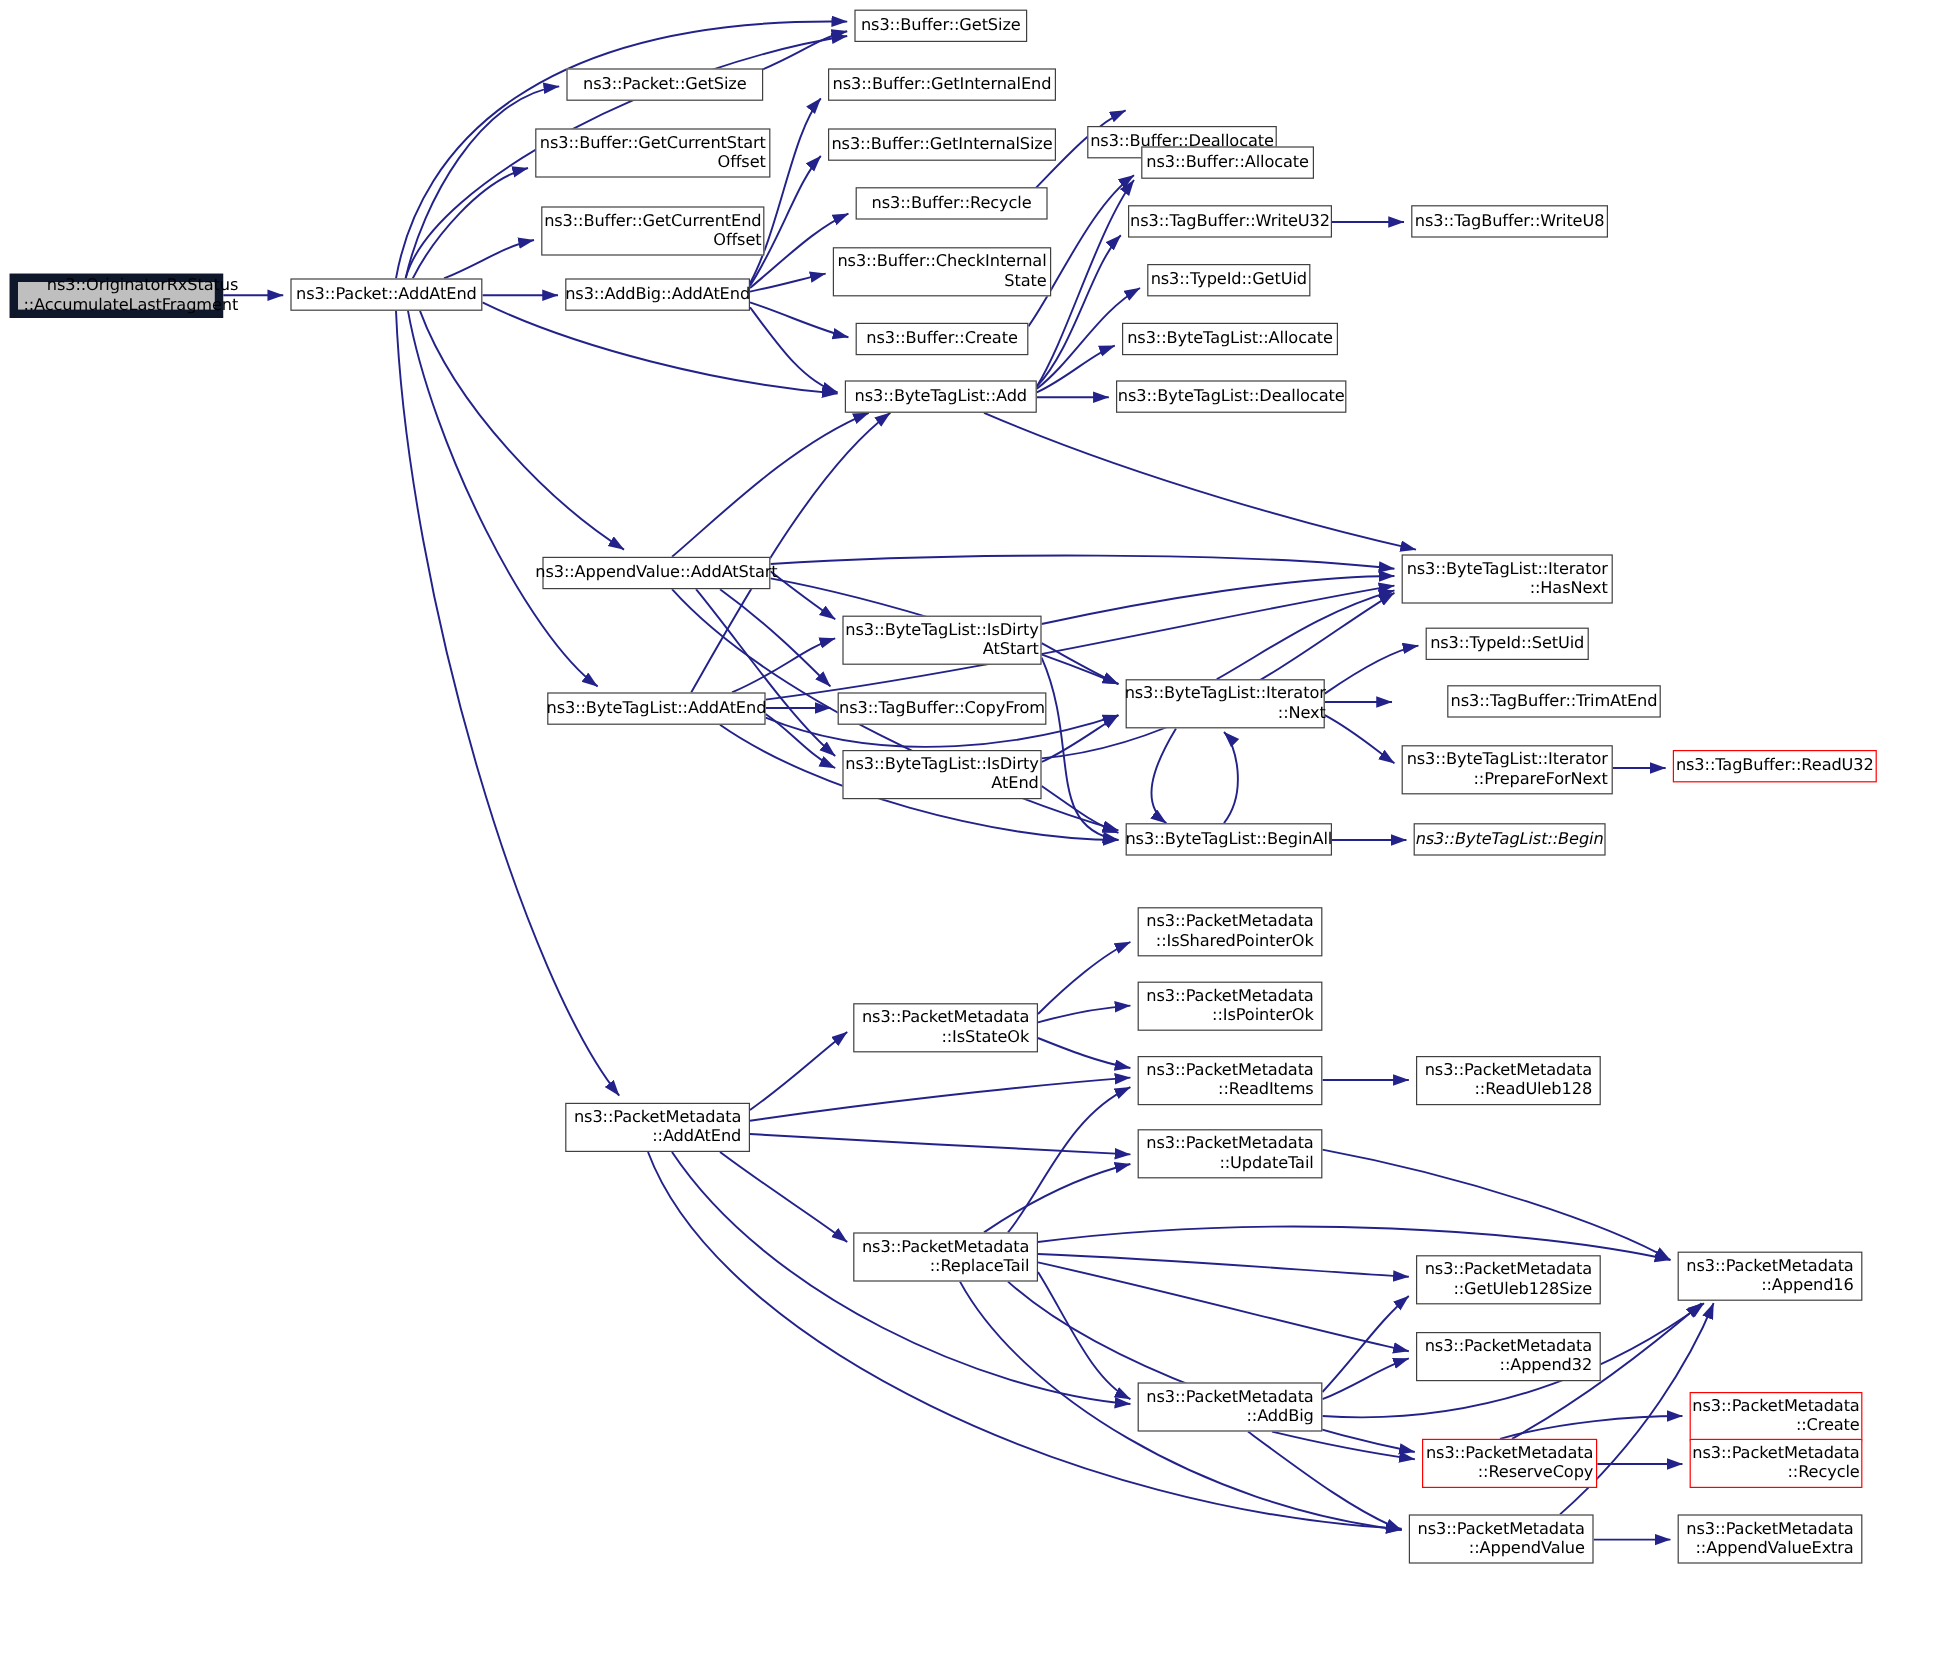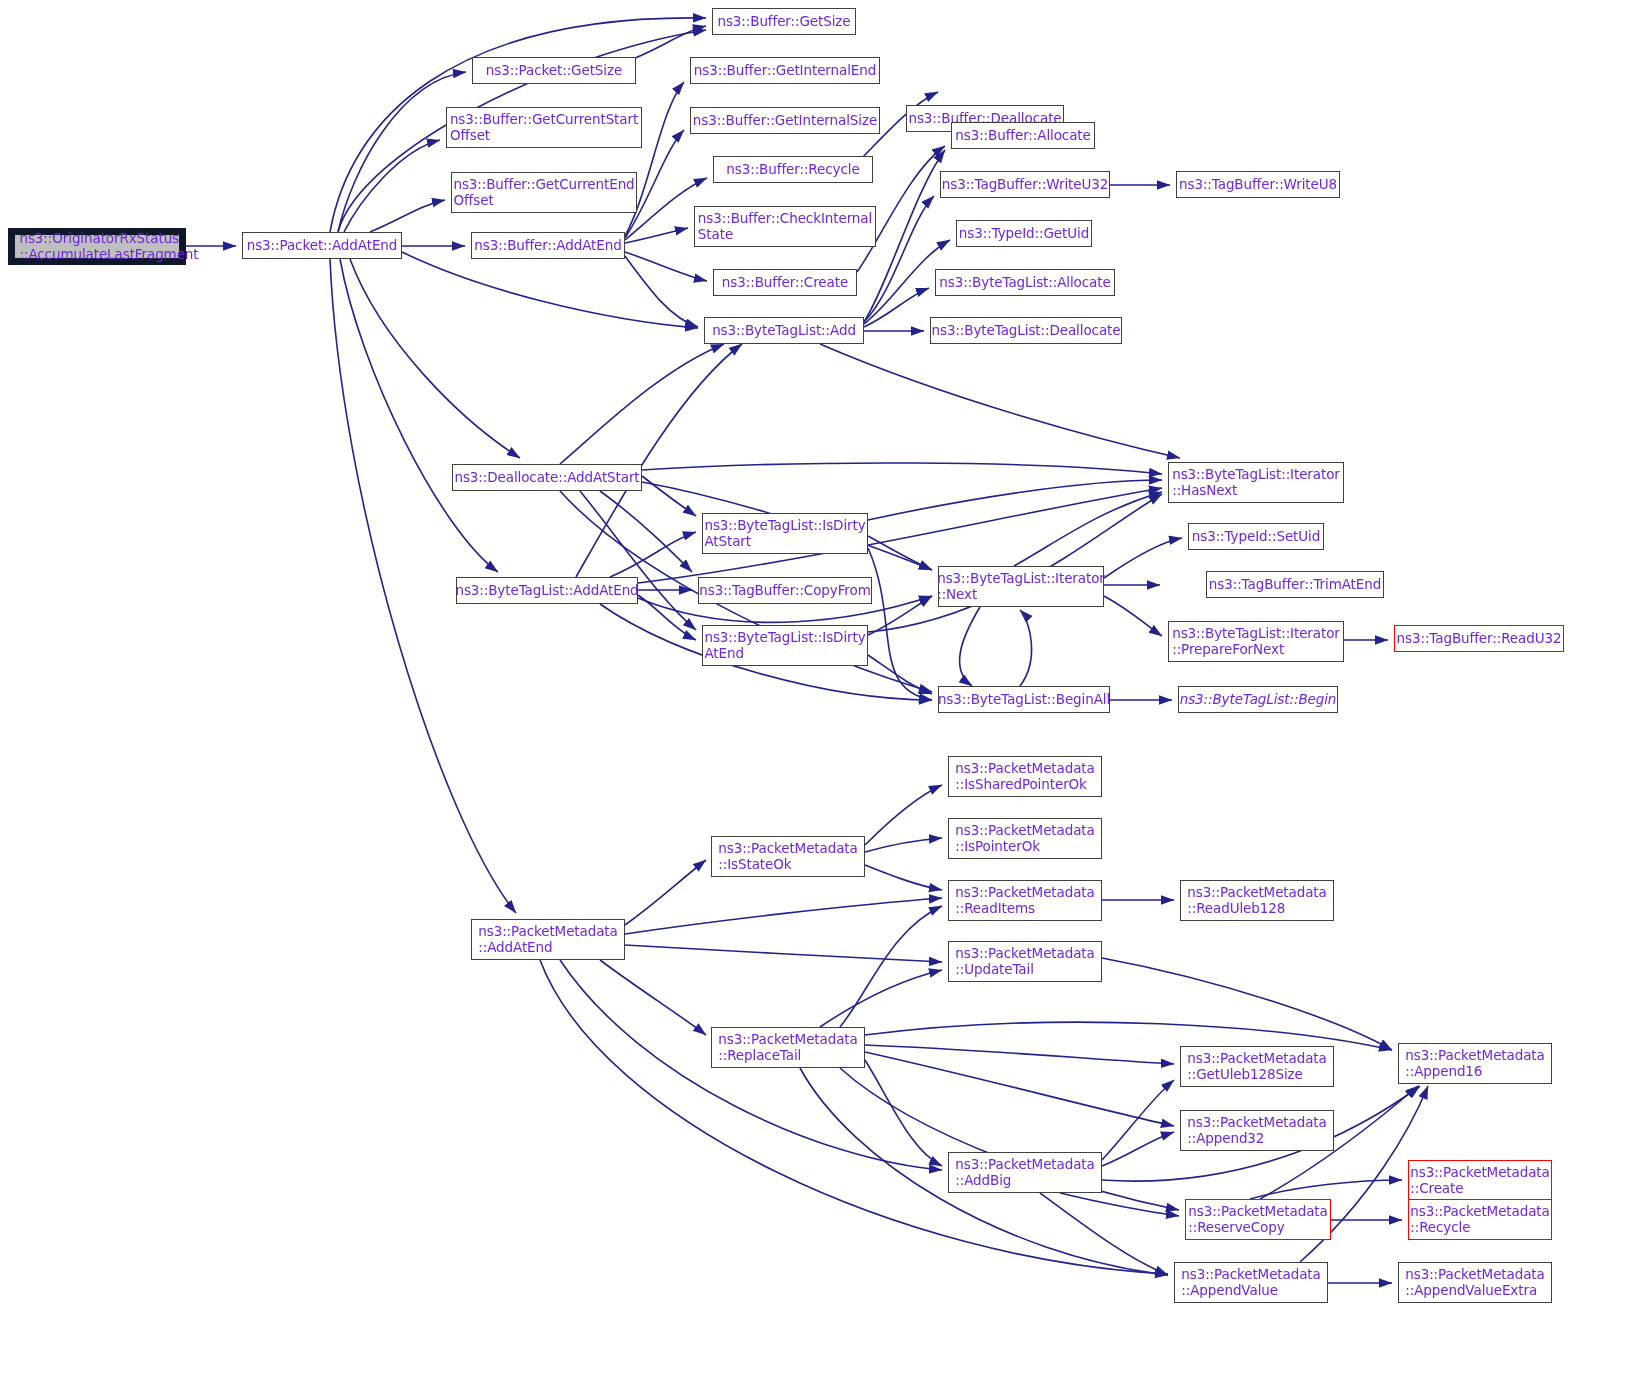--- a/index.html
+++ b/index.html
@@ -16,25 +16,25 @@
     position:absolute;
     left:0;top:0;
     width:1629px;height:1383px;
     pointer-events:none;
   }
   .node{
     position:absolute;
     box-sizing:border-box;
     border:1px solid #404040;
     background:#ffffff;
-    color:#6d28d9;
+    color:#000000;
     display:flex;
     align-items:center;
     justify-content:center;
-    text-align:left;
+    text-align:right;
     font-size:13.5px;
     line-height:15.5px;
     letter-spacing:-0.1px;
     white-space:pre-line;
     padding:0 4px;
     z-index:2;
   }
   .node.root{
     background:#bfbfbf;
     border:7px solid #0f172a;
@@ -143,36 +143,36 @@
   </svg>
 <div class="node root" style="left: 8px; top: 228px; width: 178px; height: 37px;">ns3::OriginatorRxStatus
 ::AccumulateLastFragment</div>
     <div class="node" style="left: 242px; top: 232px; width: 160px; height: 27px;">ns3::Packet::AddAtEnd</div>
     <div class="node" style="left: 712px; top: 8px; width: 144px; height: 27px;">ns3::Buffer::GetSize</div>
     <div class="node" style="left: 472px; top: 57px; width: 164px; height: 27px;">ns3::Packet::GetSize</div>
     <div class="node" style="left: 446px; top: 107px; width: 196px; height: 41px;">ns3::Buffer::GetCurrentStart
 Offset</div>
     <div class="node" style="left: 451px; top: 172px; width: 186px; height: 41px;">ns3::Buffer::GetCurrentEnd
 Offset</div>
-    <div class="node" style="left: 471px; top: 232px; width: 154px; height: 27px;">ns3::Buffer::AddAtEnd</div>
+    <div class="node" style="left: 471px; top: 232px; width: 154px; height: 27px;">ns3::AddBig::AddAtEnd</div>
     <div class="node" style="left: 690px; top: 57px; width: 190px; height: 27px;">ns3::Buffer::GetInternalEnd</div>
     <div class="node" style="left: 690px; top: 107px; width: 190px; height: 27px;">ns3::Buffer::GetInternalSize</div>
     <div class="node" style="left: 713px; top: 156px; width: 160px; height: 27px;">ns3::Buffer::Recycle</div>
     <div class="node" style="left: 694px; top: 206px; width: 182px; height: 41px;">ns3::Buffer::CheckInternal
 State</div>
     <div class="node" style="left: 713px; top: 269px; width: 144px; height: 27px;">ns3::Buffer::Create</div>
     <div class="node" style="left: 704px; top: 317px; width: 160px; height: 27px;">ns3::ByteTagList::Add</div>
     <div class="node" style="left: 906px; top: 73px; width: 158px; height: 27px; margin-top: 32px;">ns3::Buffer::Deallocate</div>
     <div class="node" style="left: 951px; top: 122px; width: 144px; height: 27px;">ns3::Buffer::Allocate</div>
     <div class="node" style="left: 940px; top: 171px; width: 170px; height: 27px;">ns3::TagBuffer::WriteU32</div>
     <div class="node" style="left: 956px; top: 220px; width: 136px; height: 27px;">ns3::TypeId::GetUid</div>
     <div class="node" style="left: 935px; top: 269px; width: 180px; height: 27px;">ns3::ByteTagList::Allocate</div>
     <div class="node" style="left: 930px; top: 317px; width: 192px; height: 27px;">ns3::ByteTagList::Deallocate</div>
     <div class="node" style="left: 1176px; top: 171px; width: 164px; height: 27px;">ns3::TagBuffer::WriteU8</div>
-    <div class="node" style="left: 452px; top: 464px; width: 190px; height: 27px;">ns3::Deallocate::AddAtStart</div>
+    <div class="node" style="left: 452px; top: 464px; width: 190px; height: 27px;">ns3::AppendValue::AddAtStart</div>
     <div class="node" style="left: 456px; top: 577px; width: 182px; height: 27px;">ns3::ByteTagList::AddAtEnd</div>
     <div class="node" style="left: 702px; top: 513px; width: 166px; height: 41px;">ns3::ByteTagList::IsDirty
 AtStart</div>
     <div class="node" style="left: 698px; top: 577px; width: 174px; height: 27px;">ns3::TagBuffer::CopyFrom</div>
     <div class="node" style="left: 702px; top: 625px; width: 166px; height: 41px;">ns3::ByteTagList::IsDirty
 AtEnd</div>
     <div class="node" style="left: 938px; top: 566px; width: 166px; height: 41px;">ns3::ByteTagList::Iterator
 ::Next</div>
     <div class="node" style="left: 938px; top: 686px; width: 172px; height: 27px;">ns3::ByteTagList::BeginAll</div>
     <div class="node" style="left: 1168px; top: 462px; width: 176px; height: 41px;">ns3::ByteTagList::Iterator

